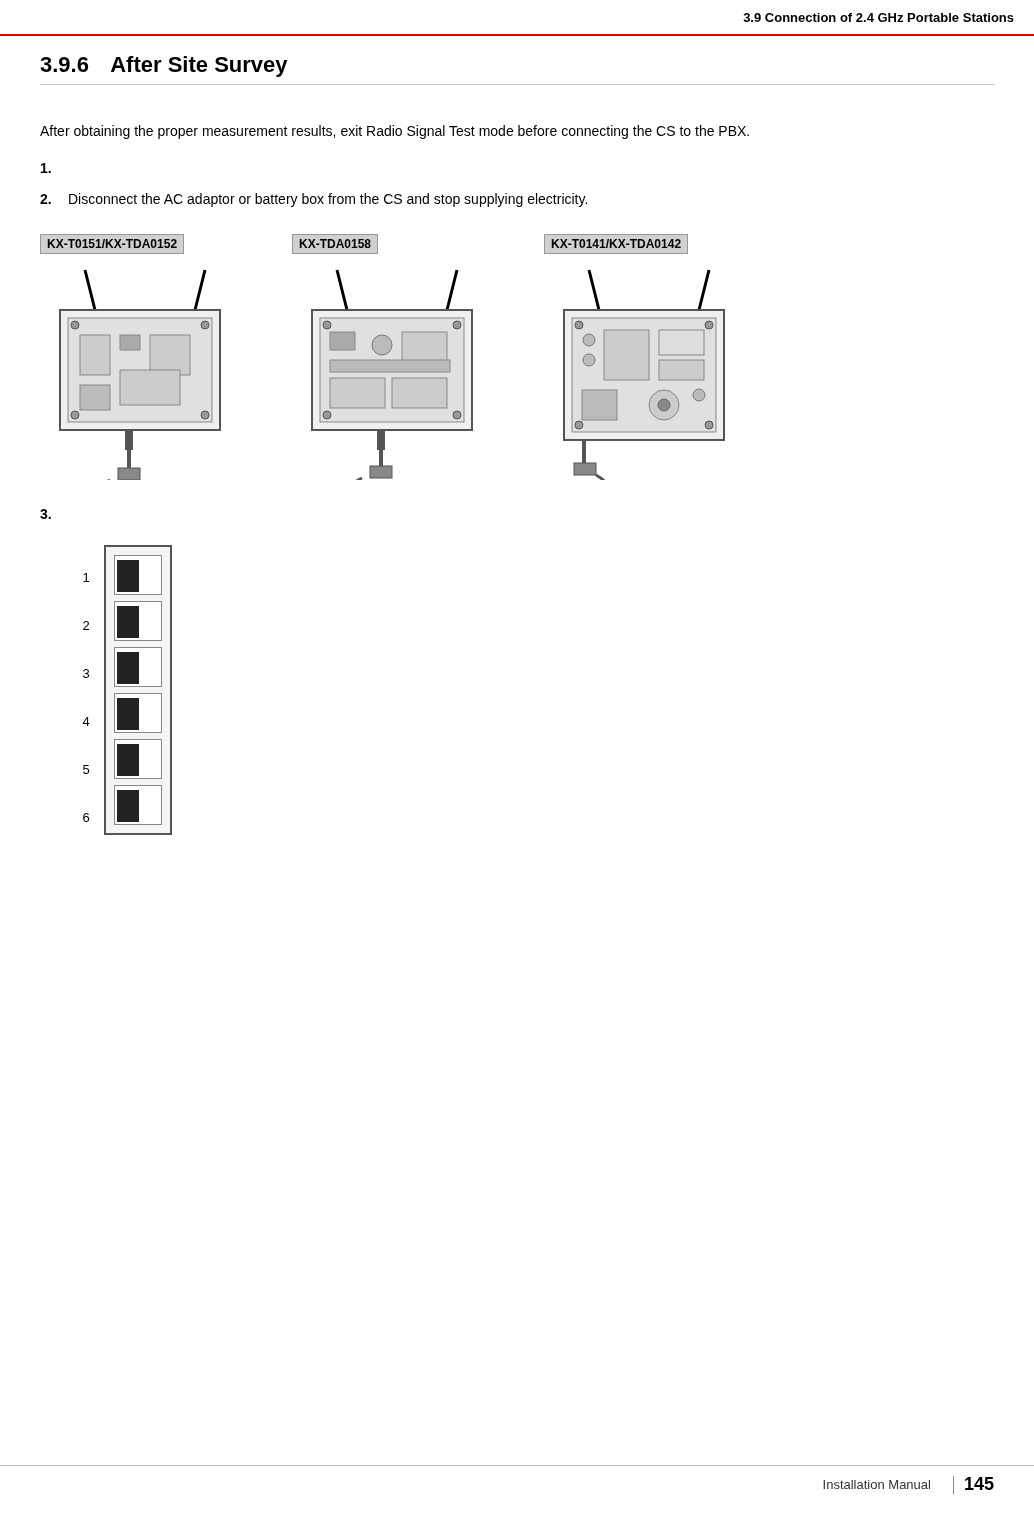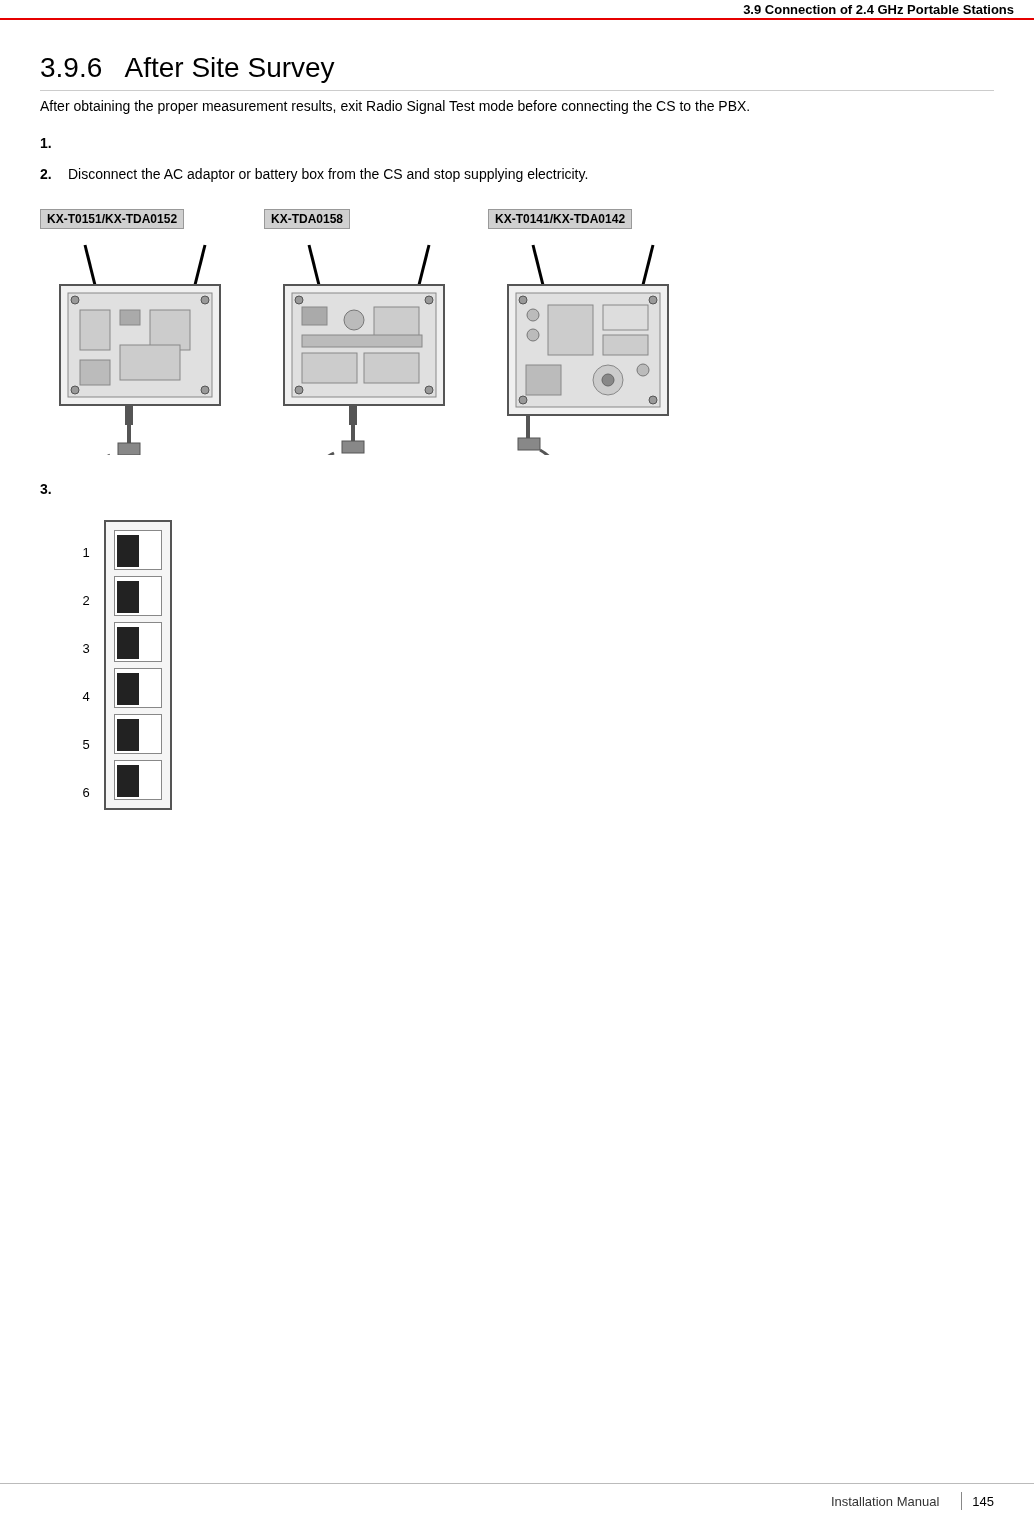--- a/index.html
+++ b/index.html
@@ -12,21 +12,21 @@
       color: #000000;
       position: relative;
     }
 
     
     .header-bar {
       position: absolute;
       top: 0;
       right: 0;
       width: 100%;
-      height: 20px;
+      height: 36px;
       display: flex;
       justify-content: flex-end;
       align-items: center;
       border-bottom: 2px solid #e60000;
       padding-right: 20px;
     }
     .header-title {
       font-size: 13px;
       font-weight: bold;
       color: #000;
@@ -36,23 +36,23 @@
     .content {
       position: absolute;
       top: 28px;
       left: 0;
       right: 0;
       padding: 24px 40px 60px 40px;
     }
 
     
     .section-heading {
-      font-size: 28px;
-      font-weight: normal;
-      margin-bottom: 5px;
+      font-size: 22px;
+      font-weight: bold;
+      margin-bottom: 36px;
       border-bottom: 1px solid #ccc;
       padding-bottom: 6px;
     }
 
     .section-number {
       margin-right: 16px;
     }
 
     
     .body-text {
@@ -70,21 +70,21 @@
     }
     .list-num {
       font-weight: bold;
       min-width: 28px;
     }
 
     
     .devices-row {
       display: flex;
       flex-direction: row;
-      gap: 24px;
+      gap: 52px;
       margin: 24px 0 24px 0;
       align-items: flex-start;
     }
 
     .device-block {
       display: flex;
       flex-direction: column;
       align-items: flex-start;
     }
 
@@ -180,22 +180,22 @@
       padding-top: 8px;
     }
 
     .footer-text {
       font-size: 13px;
       color: #333;
       margin-right: 12px;
     }
 
     .footer-page {
-      font-size: 13px;
-      font-weight: normal;
+      font-size: 18px;
+      font-weight: bold;
       color: #000;
     }
 
     .footer-divider {
       width: 1px;
       height: 18px;
       background: #888;
       margin: 0 10px;
     }
   </style>
@@ -370,17 +370,17 @@
           <div class="dip-switch">
             <div class="dip-switch-inner"></div>
           </div>
         </div>
       </div>
     </div>
   </div>
 
 </div>
 
-<div class="footer" style="position:absolute; bottom:9px; left:0; right:0; display:flex; justify-content:flex-end; align-items:center; padding:8px 40px 0 40px; border-top:1px solid #bbb;">
+<div class="footer" style="position:absolute; bottom:24px; left:0; right:0; display:flex; justify-content:flex-end; align-items:center; padding:8px 40px 0 40px; border-top:1px solid #bbb;">
   <span class="footer-text">Installation Manual</span>
   <div class="footer-divider"></div>
   <span class="footer-page">145</span>
 </div>
 
 </body></html>

